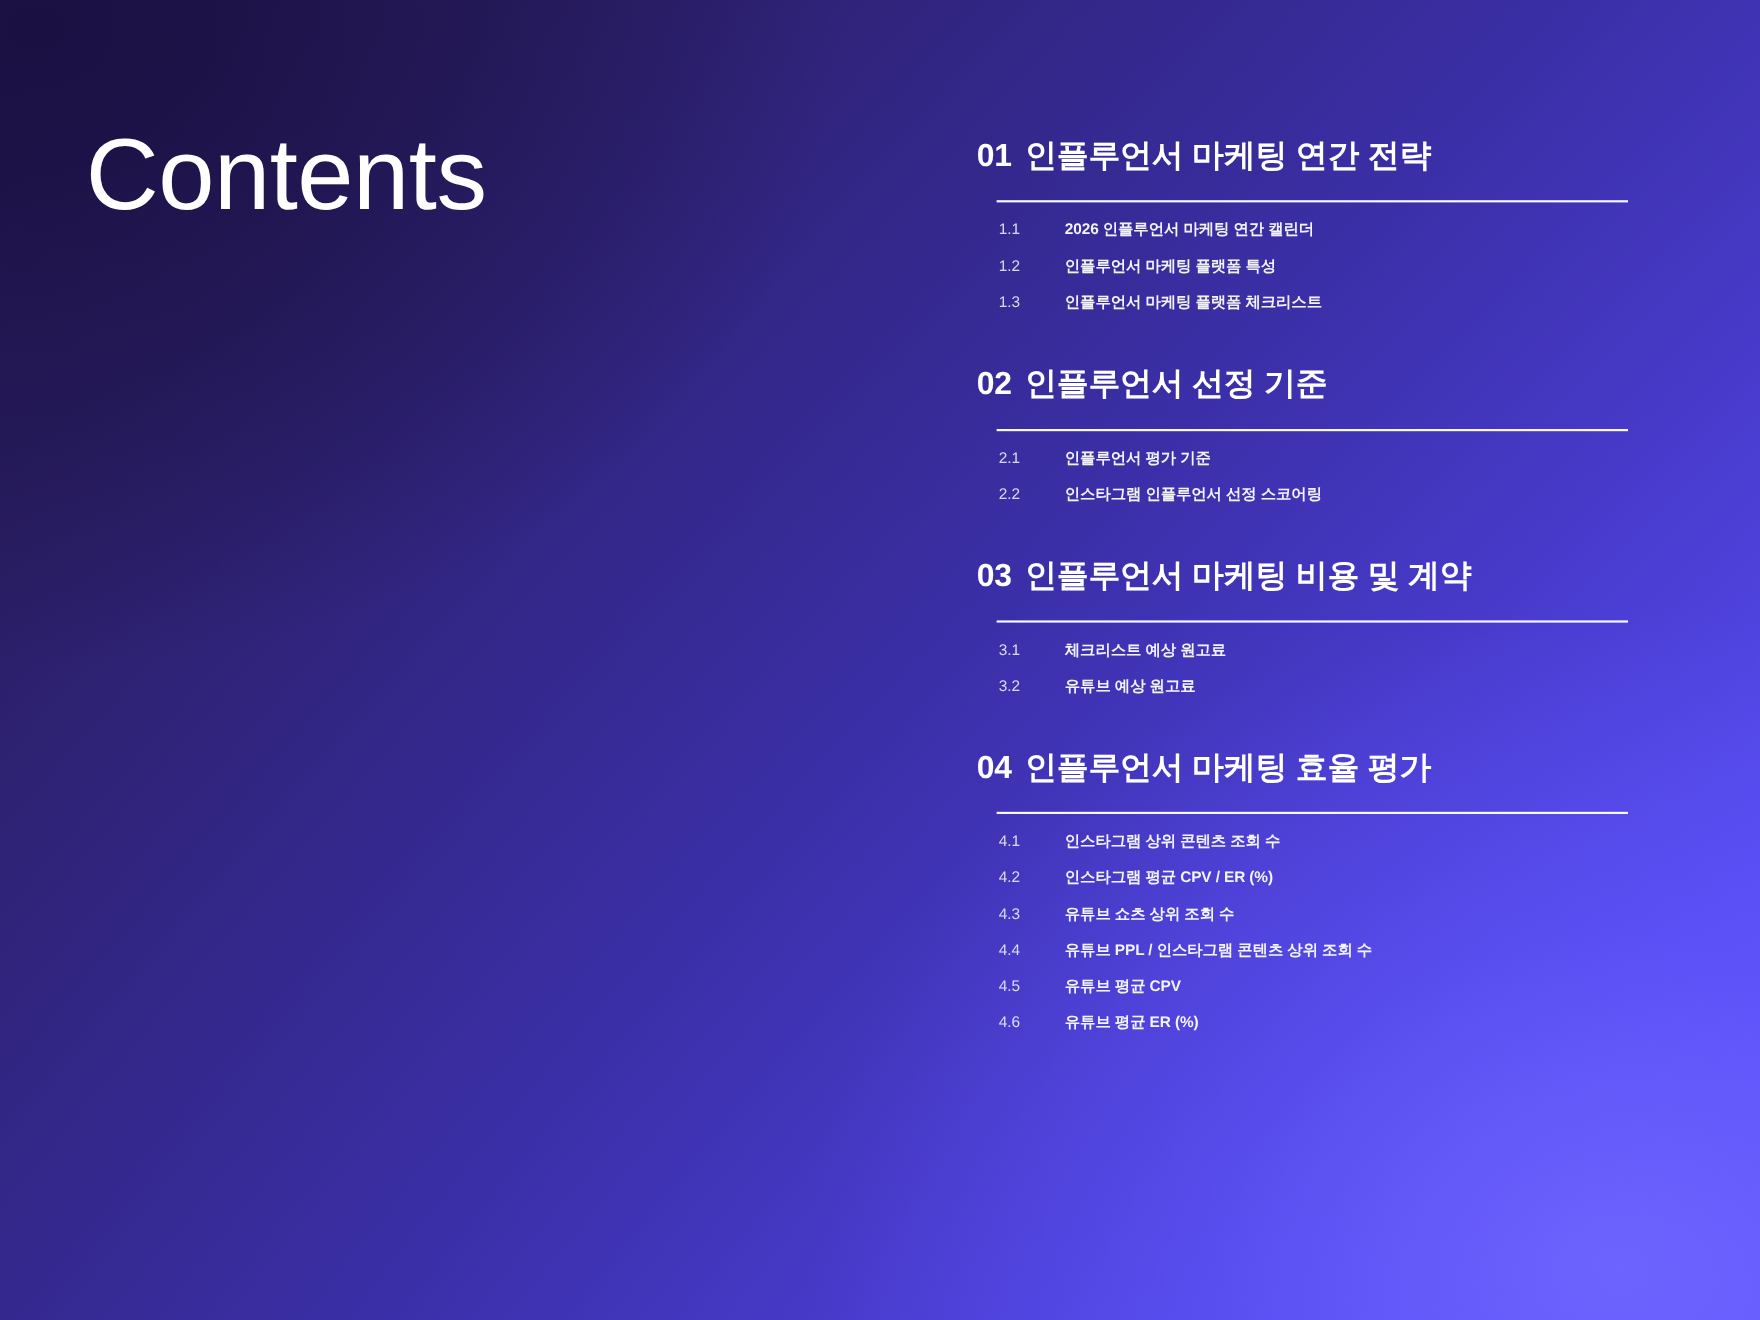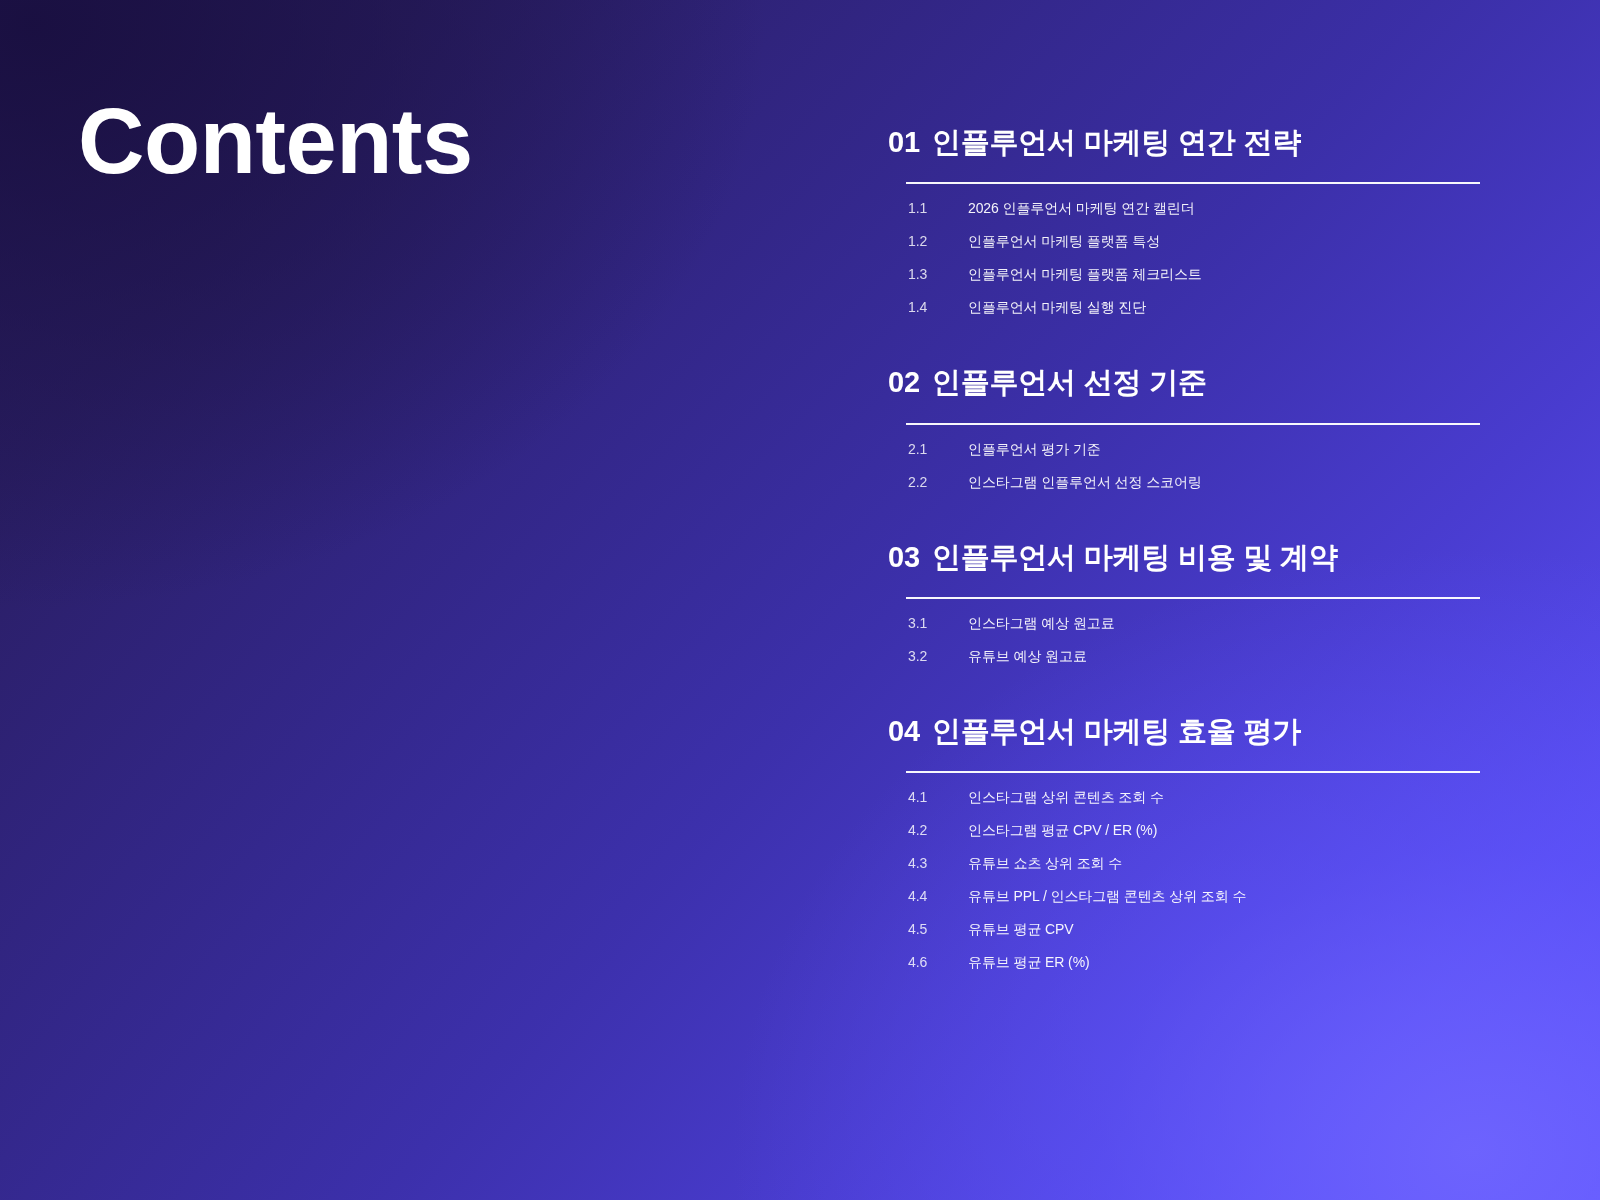--- a/index.html
+++ b/index.html
@@ -40,24 +40,24 @@
   #bg-dark {
     position:absolute; inset:0;
     background:radial-gradient(62% 66% at 2% 2%, rgba(24,14,62,.85) 0%, rgba(28,18,70,.45) 42%, rgba(30,20,74,0) 74%);
   }
 
   
   .page { position:absolute; inset:0; }
 
   #contents-title {
     position:absolute;
-    left:78px; top:93px;
+    left:78px; top:111px;
     font-size:92px;
     line-height:1.05;
-    font-weight:700;
+    font-weight:400;
     letter-spacing:-0.5px;
     color:#ffffff;
     white-space:nowrap;
   }
 
   #toc {
     position:absolute;
     left:888px; top:124px;
     width:600px;
   }
@@ -98,21 +98,21 @@
     color:rgba(255,255,255,.90);
   }
   .item-num {
     width:60px;
     flex:0 0 60px;
     margin-left:20px;
     font-weight:400;
     color:rgba(255,255,255,.82);
   }
   .item-label {
-    font-weight:400;
+    font-weight:700;
     color:rgba(255,255,255,.94);
     white-space:nowrap;
   }
 
   
   #section-1 { margin-bottom:32px; }
   #section-2 { margin-bottom:32px; }
   #section-3 { margin-bottom:32px; }
 </style>
 </head>
@@ -141,24 +141,20 @@
           <span class="item-label">2026 인플루언서 마케팅 연간 캘린더</span>
         </div>
         <div class="toc-item">
           <span class="item-num">1.2</span>
           <span class="item-label">인플루언서 마케팅 플랫폼 특성</span>
         </div>
         <div class="toc-item">
           <span class="item-num">1.3</span>
           <span class="item-label">인플루언서 마케팅 플랫폼 체크리스트</span>
         </div>
-        <div class="toc-item">
-          <span class="item-num">1.4</span>
-          <span class="item-label">인플루언서 마케팅 실행 진단</span>
-        </div>
       </div>
     </section>
 
     <section class="toc-section" id="section-2">
       <div class="section-head">
         <span class="section-num">02</span>
         <span class="section-title">인플루언서 선정 기준</span>
       </div>
       <div class="section-rule"></div>
       <div class="item-list">
@@ -175,21 +171,21 @@
 
     <section class="toc-section" id="section-3">
       <div class="section-head">
         <span class="section-num">03</span>
         <span class="section-title">인플루언서 마케팅 비용 및 계약</span>
       </div>
       <div class="section-rule"></div>
       <div class="item-list">
         <div class="toc-item">
           <span class="item-num">3.1</span>
-          <span class="item-label">인스타그램 예상 원고료</span>
+          <span class="item-label">체크리스트 예상 원고료</span>
         </div>
         <div class="toc-item">
           <span class="item-num">3.2</span>
           <span class="item-label">유튜브 예상 원고료</span>
         </div>
       </div>
     </section>
 
     <section class="toc-section" id="section-4">
       <div class="section-head">

